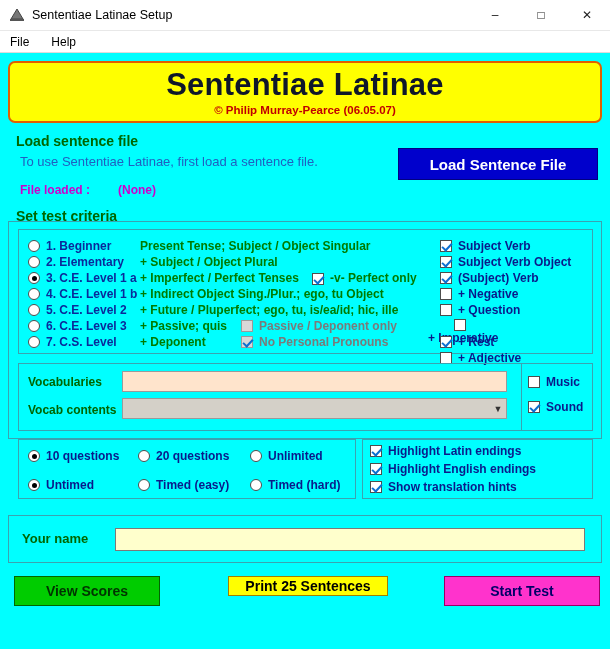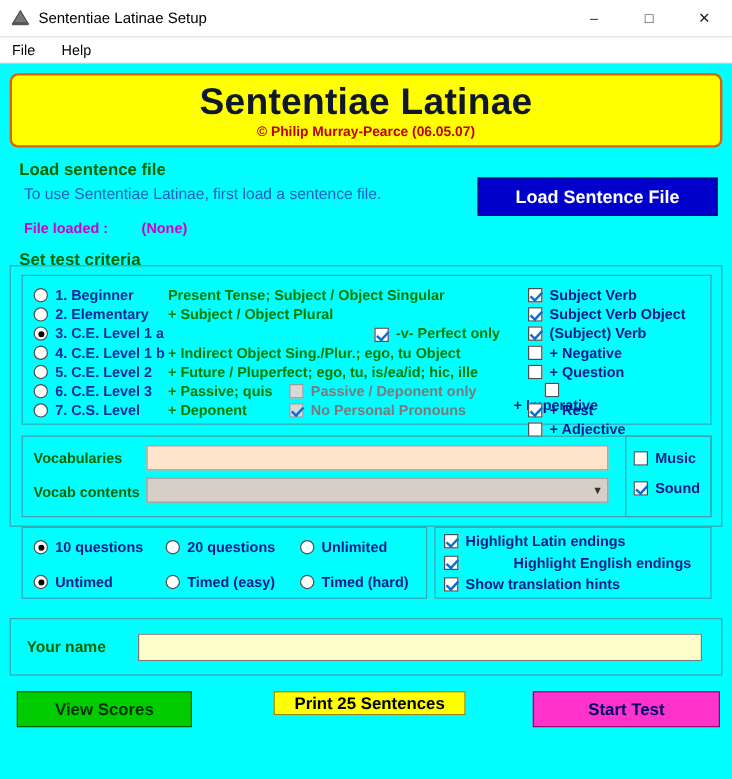--- a/index.html
+++ b/index.html
@@ -453,20 +453,21 @@
       <span class="radio"></span>
       <span class="lbl-blue">6. C.E. Level 3</span>
     </div>
     <div class="radio-row" style="left:28px; top:282px;">
       <span class="radio"></span>
       <span class="lbl-blue">7. C.S. Level</span>
     </div>
 
     <div class="radio-row lbl-green" style="left:140px; top:202px;">+ Subject / Object Plural</div>
     <div class="radio-row lbl-green" style="left:140px; top:186px;">Present Tense; Subject / Object Singular</div>
+    <div class="radio-row lbl-green" style="left:140px; top:218px;">+ Imperfect / Perfect Tenses</div>
     <div class="radio-row lbl-green" style="left:140px; top:234px;">+ Indirect Object Sing./Plur.; ego, tu Object</div>
     <div class="radio-row lbl-green" style="left:140px; top:250px;">+ Future / Pluperfect; ego, tu, is/ea/id; hic, ille</div>
     <div class="radio-row lbl-green" style="left:140px; top:266px;">+ Passive; quis</div>
     <div class="radio-row lbl-green" style="left:140px; top:282px;">+ Deponent</div>
 
     <div class="check-row" style="left:312px; top:218px;align-items:flex-end;">
       <span class="check on"></span>
       <span class="lbl-green">-v- Perfect only</span>
     </div>
     <div class="check-row" style="left:241px; top:266px;">
@@ -553,21 +554,21 @@
     <div class="radio-row" style="left:250px; top:425px;">
       <span class="radio"></span>
       <span class="lbl-dkblue">Timed (hard)</span>
     </div>
 
     <div class="hints-box"></div>
     <div class="check-row" style="left:370px; top:391px;">
       <span class="check on"></span>
       <span class="lbl-dkblue">Highlight Latin endings</span>
     </div>
-    <div class="check-row" style="left:370px; top:409px;gap:40px;">
+    <div class="check-row" style="left:370px; top:409px;">
       <span class="check on"></span>
       <span class="lbl-dkblue">Highlight English endings</span>
     </div>
     <div class="check-row" style="left:370px; top:427px;">
       <span class="check on"></span>
       <span class="lbl-dkblue">Show translation hints</span>
     </div>
 
     <div class="name-box"></div>
     <div class="name-label">Your name</div>

